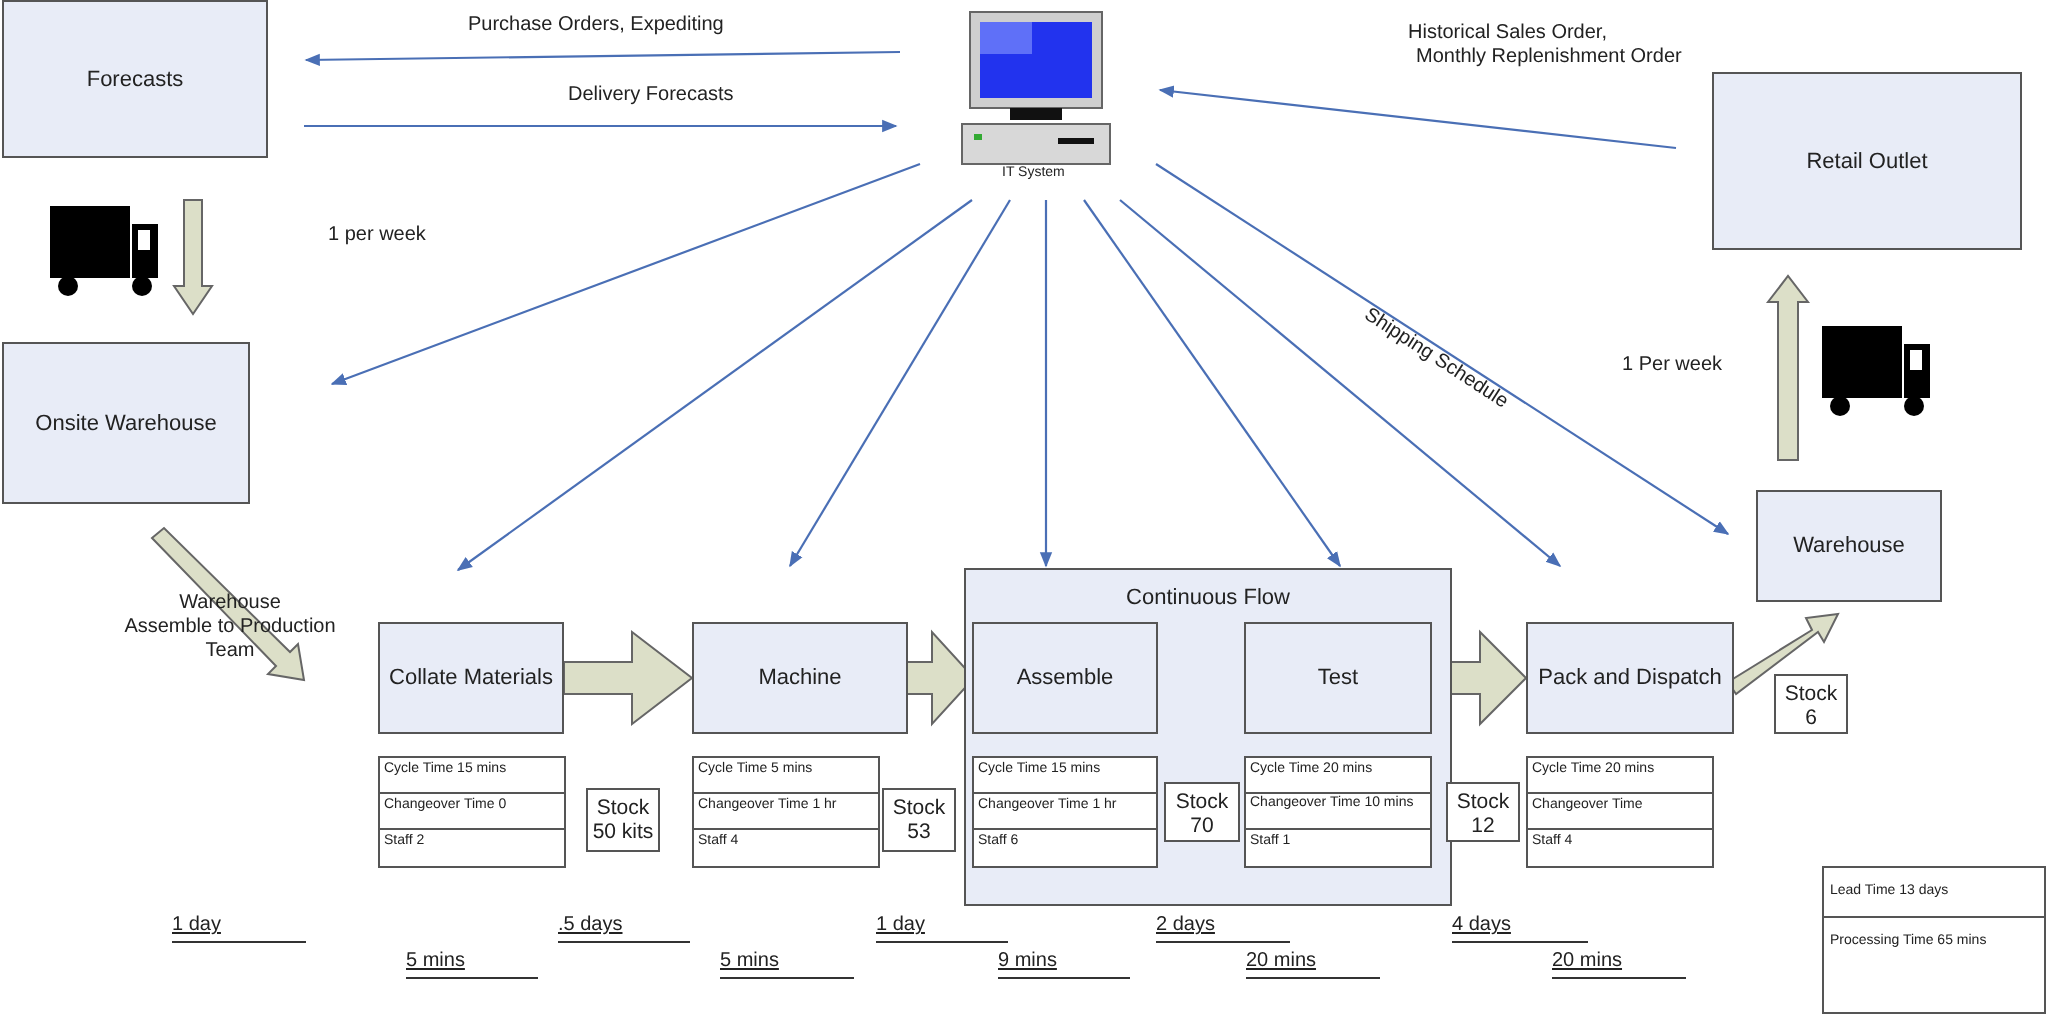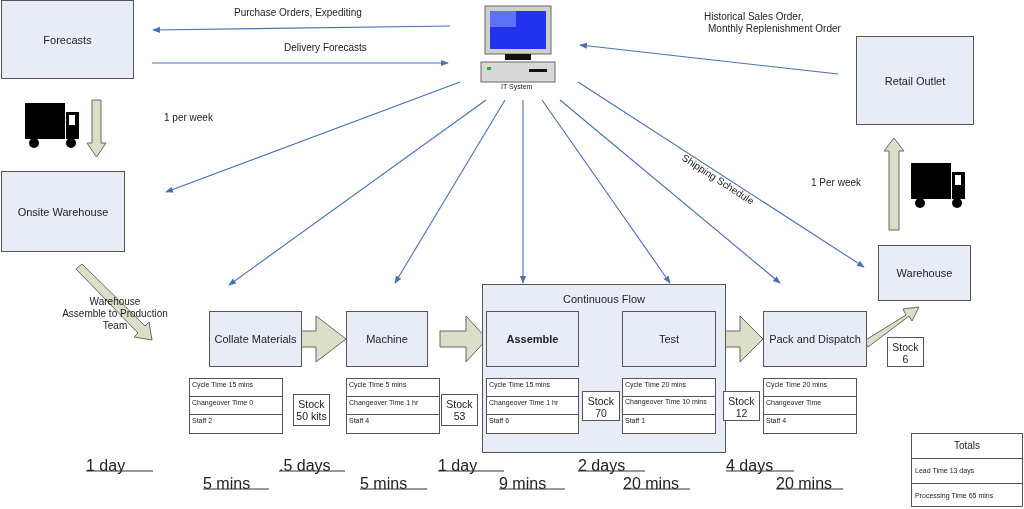--- a/index.html
+++ b/index.html
@@ -12,21 +12,21 @@
   .flowbox { position: absolute; background: #e8ecf7; border: 1.5px solid #555; box-sizing: border-box; }
   .flowtitle { position: absolute; left: 0; right: 0; top: 8px; text-align: center; font-size: 11px; }
   .label { position: absolute; font-size: 10px; white-space: nowrap; }
   .small { font-size: 7px; }
   .databox { position: absolute; background: #fff; border: 1.2px solid #555; box-sizing: border-box; }
   .databox .row { height: 18px; border-bottom: 1.2px solid #555; box-sizing: border-box;
                   font-size: 7px; padding: 2px 2px 0 2px; line-height: 8px; overflow: hidden; }
   .databox .row:last-child { border-bottom: none; }
   .stock { position: absolute; background: #fff; border: 1.2px solid #555; box-sizing: border-box;
            font-size: 10.5px; text-align: center; line-height: 12px; padding-top: 3px; }
-  .timeline { position: absolute; font-size: 16px; white-space: pre; }
+  .timeline { position: absolute; font-size: 10px; text-decoration: underline; white-space: pre; }
   .totals { position: absolute; left: 911px; top: 433px; width: 112px; height: 74px;
             border: 1.2px solid #555; box-sizing: border-box; background: #fff; }
   .totals .t-head { height: 24px; border-bottom: 1.2px solid #555; font-size: 10px;
                     text-align: center; line-height: 24px; }
   .totals .t-row { height: 24px; border-bottom: 1.2px solid #555; font-size: 7px;
                    padding-left: 3px; line-height: 24px; }
   .totals .t-row:last-child { border-bottom: none; }
 </style>
 </head>
 <body>
@@ -87,21 +87,21 @@
     <rect x="44" y="63" width="18" height="3" fill="#111"></rect>
   </g>
 </svg>
 
 <div class="box" style="left:1px;top:0;width:133px;height:79px;">
   <span>Forecasts</span>
 </div>
 <div class="box" style="left:1px;top:171px;width:124px;height:81px;">
   <span>Onsite Warehouse</span>
 </div>
-<div class="box" style="left:856px;top:36px;width:118px;height:89px;">
+<div class="box" style="left:856px;top:36px;width:155px;height:89px;">
   <span>Retail Outlet</span>
 </div>
 <div class="box" style="left:878px;top:245px;width:93px;height:56px;">
   <span>Warehouse</span>
 </div>
 
 <span class="label small" style="left:501px;top:83px;">IT System</span>
 
 <span class="label" style="left:234px;top:7px;">Purchase Orders, Expediting</span>
 <span class="label" style="left:256px;top:42px;margin-left:28px;">Delivery Forecasts</span>
@@ -114,27 +114,27 @@
 <div class="label" style="left:60px;top:296px;text-align:center;width:110px;line-height:12px;white-space:normal;">
   <div>Warehouse</div>
   <div>Assemble to Production</div>
   <div>Team</div>
 </div>
 
 <div class="flowbox" style="left:482px;top:284px;width:244px;height:169px;">
   <div class="flowtitle">Continuous Flow</div>
 </div>
 
-<div class="box" style="left:189px;top:311px;width:93px;height:56px;margin-left:20px;">
+<div class="box" style="left:189px;top:311px;width:93px;height:56px;">
   <span>Collate Materials</span>
 </div>
-<div class="box" style="left:346px;top:311px;width:82px;height:56px;">
+<div class="box" style="left:346px;top:311px;width:108px;height:56px;">
   <span>Machine</span>
 </div>
-<div class="box" style="left:486px;top:311px;width:93px;height:56px;font-weight:bold;">
+<div class="box" style="left:486px;top:311px;width:93px;height:56px;">
   <span>Assemble</span>
 </div>
 <div class="box" style="left:622px;top:311px;width:94px;height:56px;">
   <span>Test</span>
 </div>
 <div class="box" style="left:763px;top:311px;width:104px;height:56px;">
   <span>Pack and Dispatch</span>
 </div>
 
 <div class="databox" style="left:189px;top:378px;width:94px;height:56px;">
@@ -205,16 +205,15 @@
     <line x1="726" y1="471" x2="794" y2="471"></line>
     <line x1="203" y1="489" x2="269" y2="489"></line>
     <line x1="360" y1="489" x2="427" y2="489"></line>
     <line x1="499" y1="489" x2="565" y2="489"></line>
     <line x1="623" y1="489" x2="690" y2="489"></line>
     <line x1="776" y1="489" x2="843" y2="489"></line>
   </g>
 </svg>
 
 <div class="totals">
-  <div class="t-head">Totals</div>
   <div class="t-row">Lead Time 13 days</div>
   <div class="t-row">Processing Time  65 mins</div>
 </div>
 
 </body></html>

